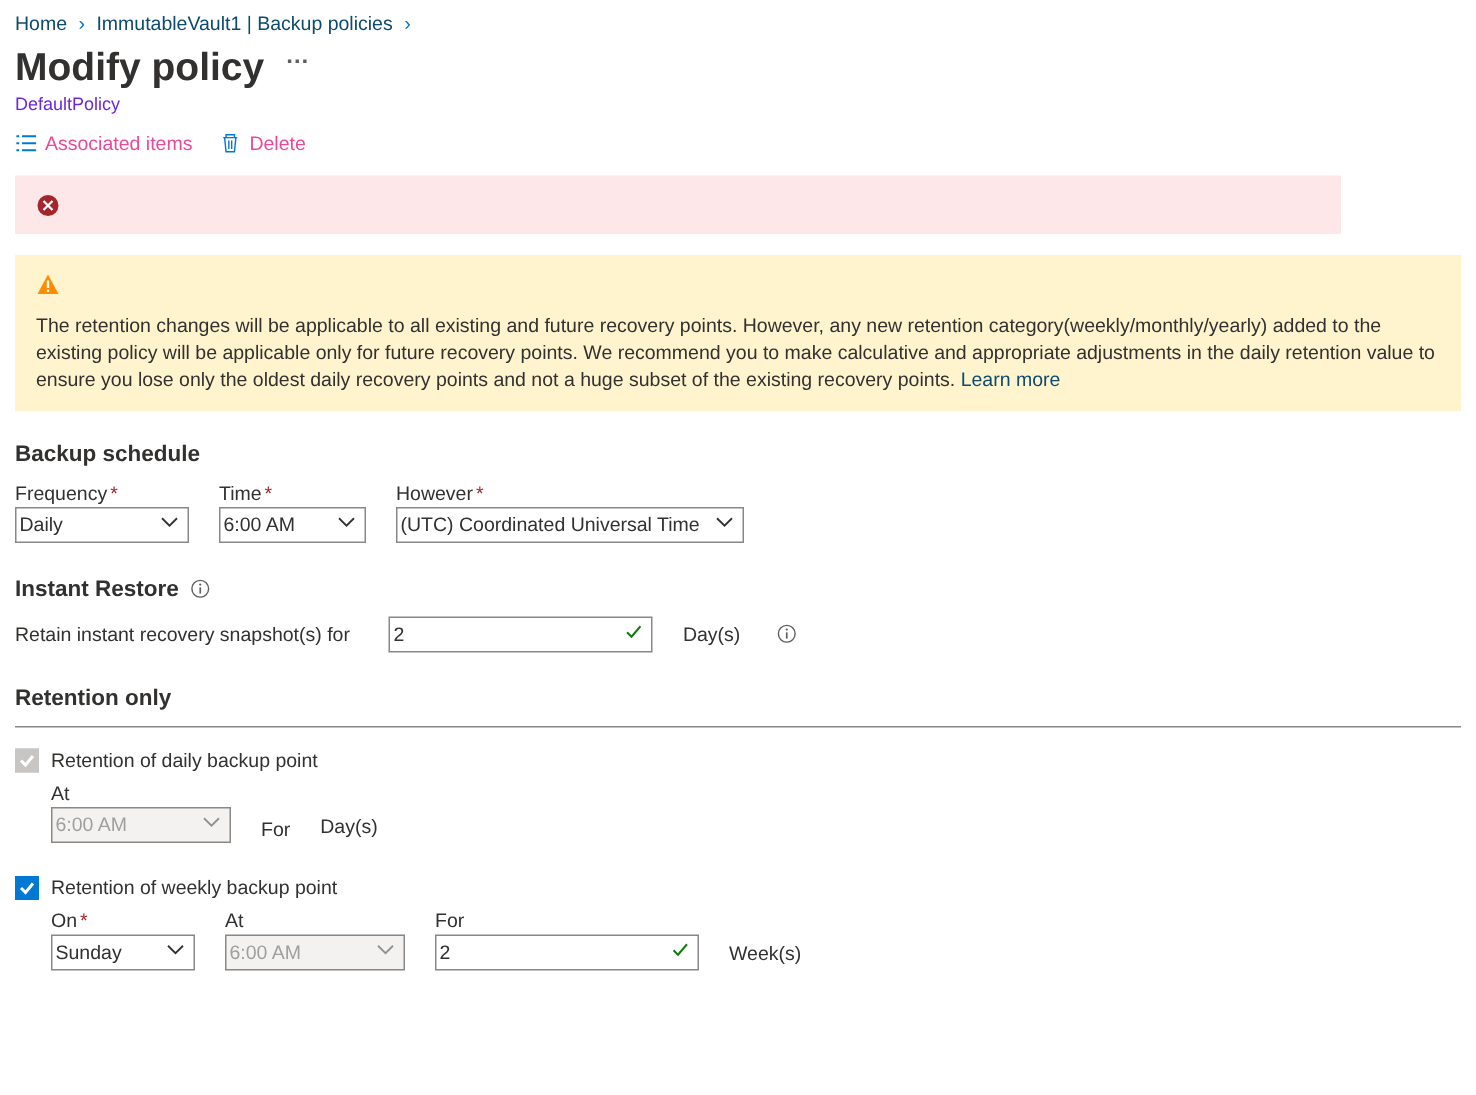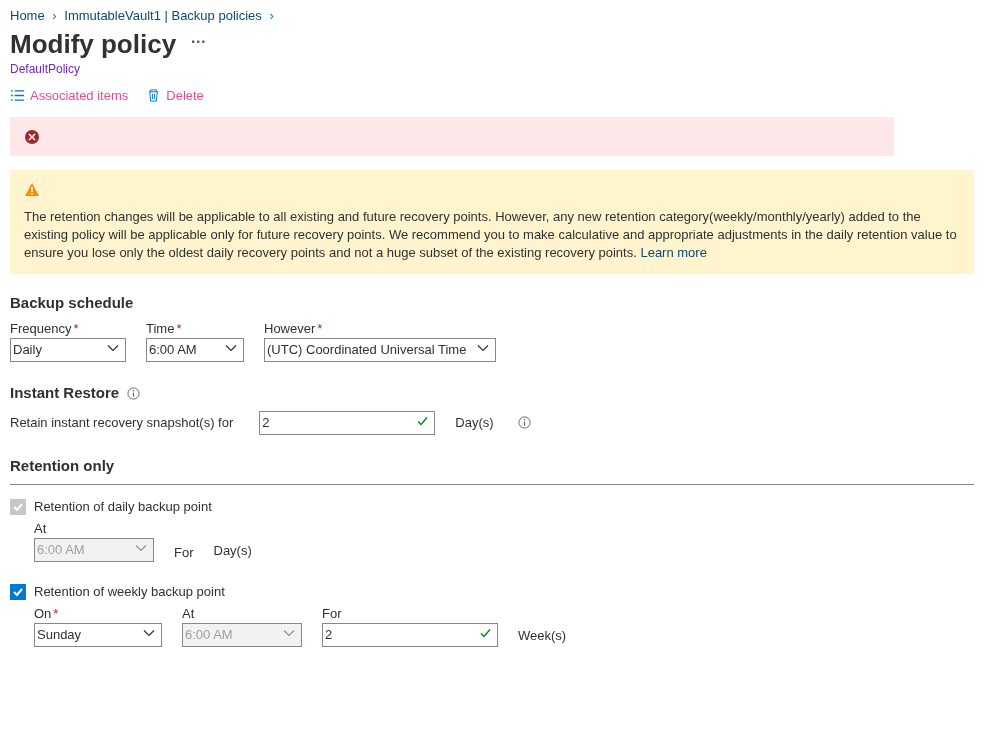--- a/index.html
+++ b/index.html
@@ -225,21 +225,21 @@
   <span class="checkbox checked">
       <svg viewBox="0 0 12 12">
         <use href="#checkmark"></use>
       </svg>
     </span>
   <span>Retention of weekly backup point</span>
 </div>
 <div class="indent row">
   <div class="field">
     <div class="label"><span>On</span><span class="req">*</span></div>
-    <div class="select" style="width:128px">
+    <div class="select" style="width:96px">
       <span>Sunday</span>
       <span class="chev chev-mark"><svg viewBox="0 0 12 12">
             <use href="#chevdown"></use>
           </svg></span>
     </div>
   </div>
   <div class="field">
     <div class="label">At</div>
     <div class="select disabled" style="width:120px">
       <span>6:00 AM</span>

